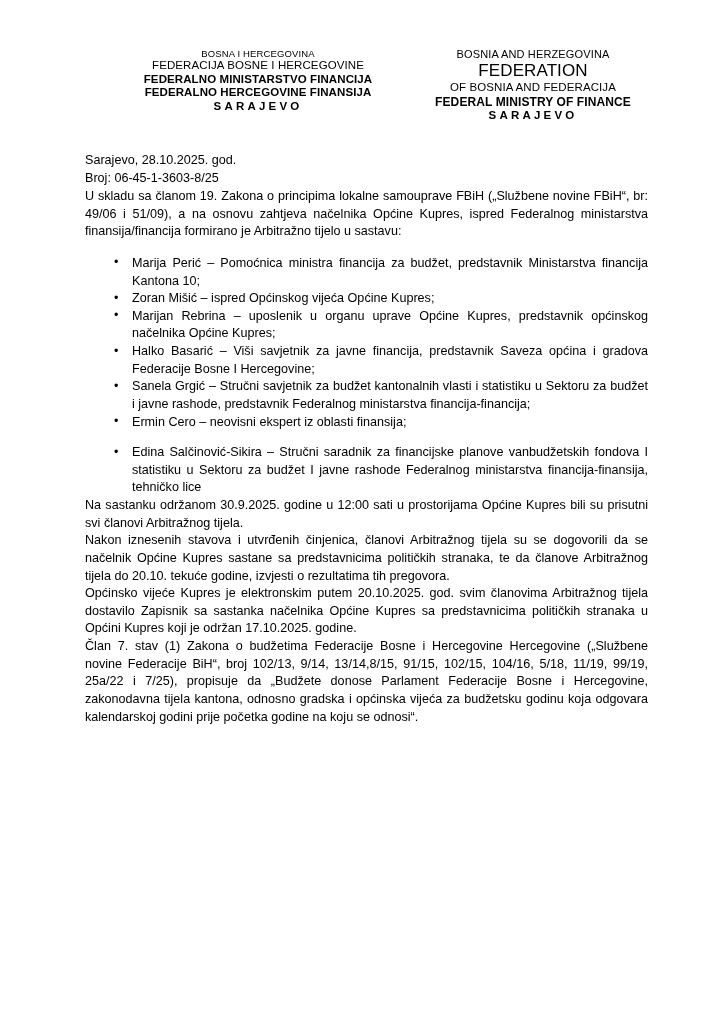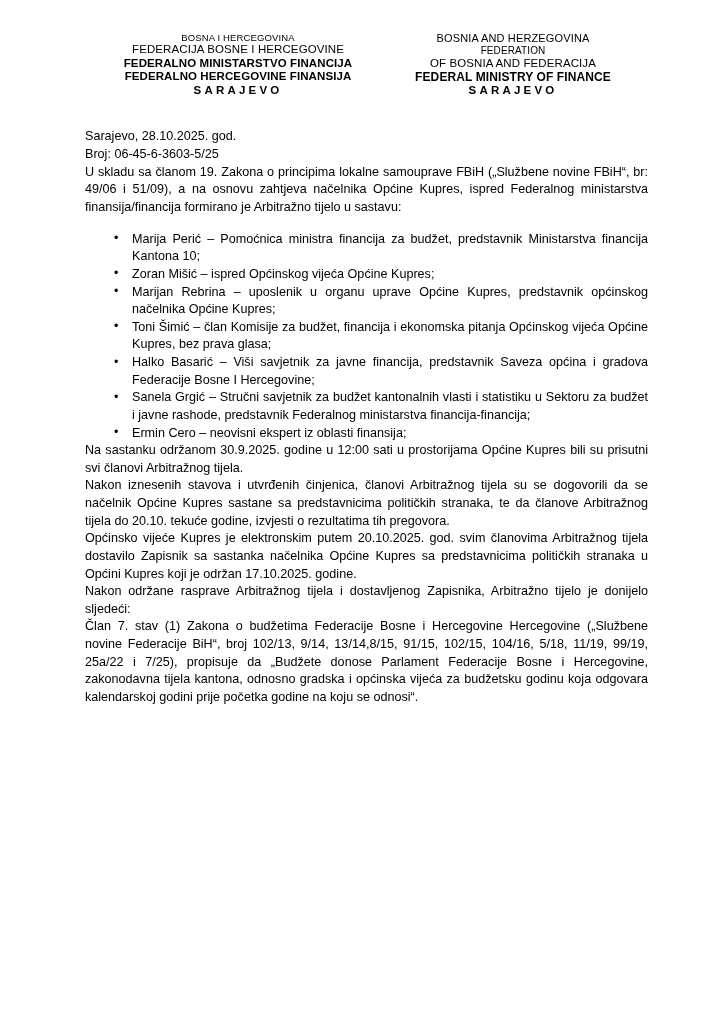--- a/index.html
+++ b/index.html
@@ -19,39 +19,40 @@
     width: 720px;
     height: 1024px;
     position: relative;
     background: #fff;
     box-sizing: border-box;
   }
 
   
   .letterhead {
     display: flex;
-    justify-content: center;
+    justify-content: flex-end;
     padding: 32px 62px 0 68px;
     box-sizing: border-box;
+    margin-top: 16px;
   }
   .lh-col {
     text-align: center;
     line-height: 1.18;
   }
   .lh-col.left { width: 300px; }
   .lh-col.right { width: 250px; }
 
   .lh-l1 { font-size: 9.5px; letter-spacing: 0.15px; }
   .lh-l2 { font-size: 11.5px; letter-spacing: 0.1px; }
   .lh-l3 { font-size: 11.5px; font-weight: bold; letter-spacing: 0.1px; }
   .lh-l4 { font-size: 11.5px; font-weight: bold; letter-spacing: 0.1px; }
   .lh-city { font-size: 11.5px; font-weight: bold; letter-spacing: 3.2px; }
 
   .lh-r1 { font-size: 11px; letter-spacing: 0.15px; }
-  .lh-r2 { font-size: 10px; letter-spacing: 0.1px; }
+  .lh-r2 { font-size: 17px; letter-spacing: 0.1px; }
   .lh-r3 { font-size: 11.5px; letter-spacing: 0.1px; }
   .lh-r4 { font-size: 12px; font-weight: bold; letter-spacing: 0.1px; }
 
   
   .doc-body {
     padding: 0 72px 0 76px;
     box-sizing: border-box;
     font-size: 12.6px;
     line-height: 1.40;
     margin-left: 9px;
@@ -119,37 +120,36 @@
       <div class="lh-r3">OF BOSNIA AND FEDERACIJA</div>
       <div class="lh-r4">FEDERAL MINISTRY OF FINANCE</div>
       <div class="lh-city">SARAJEVO</div>
     </div>
   </div>
 
   <div class="doc-body">
 
     <div class="meta">
       <div>Sarajevo, 28.10.2025. god.</div>
-      <div>Broj: 06-45-6-3603-5/25</div>
+      <div>Broj: 06-45-1-3603-8/25</div>
     </div>
 
     <p class="para gap-lg">U skladu sa članom 19. Zakona o principima lokalne samouprave FBiH („Službene novine FBiH“, br: 49/06 i 51/09), a na osnovu zahtjeva načelnika Općine Kupres, ispred Federalnog ministarstva finansija/financija formirano je Arbitražno tijelo u sastavu:</p>
 
     <ul class="members">
       <li>Marija Perić – Pomoćnica ministra financija za budžet, predstavnik Ministarstva financija Kantona 10;</li>
       <li>Zoran Mišić – ispred Općinskog vijeća Općine Kupres;</li>
       <li>Marijan Rebrina – uposlenik u organu uprave Općine Kupres, predstavnik općinskog načelnika Općine Kupres;</li>
-      <li>Toni Šimić – član Komisije za budžet, financija i ekonomska pitanja Općinskog vijeća Općine Kupres, bez prava glasa;</li>
       <li>Halko Basarić – Viši savjetnik za javne financija, predstavnik Saveza općina i gradova Federacije Bosne I Hercegovine;</li>
       <li>Sanela Grgić – Stručni savjetnik za budžet kantonalnih vlasti i statistiku u Sektoru za budžet i javne rashode, predstavnik Federalnog ministarstva financija-financija;</li>
       <li>Ermin Cero – neovisni ekspert iz oblasti finansija;</li>
+      <li class="spaced">Edina Salčinović-Sikira – Stručni saradnik za financijske planove vanbudžetskih fondova I statistiku u Sektoru za budžet I javne rashode Federalnog ministarstva financija-finansija, tehničko lice</li>
     </ul>
 
     <p class="para gap-lg">Na sastanku održanom 30.9.2025. godine u 12:00 sati u prostorijama Općine Kupres bili su prisutni svi članovi Arbitražnog tijela.</p>
     <p class="para gap-md">Nakon iznesenih stavova i utvrđenih činjenica, članovi Arbitražnog tijela su se dogovorili da se načelnik Općine Kupres sastane sa predstavnicima političkih stranaka, te da članove Arbitražnog tijela do 20.10. tekuće godine, izvjesti o rezultatima tih pregovora.</p>
     <p class="para gap-md">Općinsko vijeće Kupres je elektronskim putem 20.10.2025. god. svim članovima Arbitražnog tijela dostavilo Zapisnik sa sastanka načelnika Općine Kupres sa predstavnicima političkih stranaka u Općini Kupres koji je održan 17.10.2025. godine.</p>
-    <p class="para gap-md">Nakon održane rasprave Arbitražnog tijela i dostavljenog Zapisnika, Arbitražno tijelo je donijelo sljedeći:</p>
 
 
     <p class="para after-title">Član 7. stav (1) Zakona o budžetima Federacije Bosne i Hercegovine Hercegovine („Službene novine Federacije BiH“, broj 102/13, 9/14, 13/14,8/15, 91/15, 102/15, 104/16, 5/18, 11/19, 99/19, 25a/22 i 7/25), propisuje da „Budžete donose Parlament Federacije Bosne i Hercegovine, zakonodavna tijela kantona, odnosno gradska i općinska vijeća za budžetsku godinu koja odgovara kalendarskoj godini prije početka godine na koju se odnosi“.</p>
 
   </div>
 </div>
 
 </body></html>

